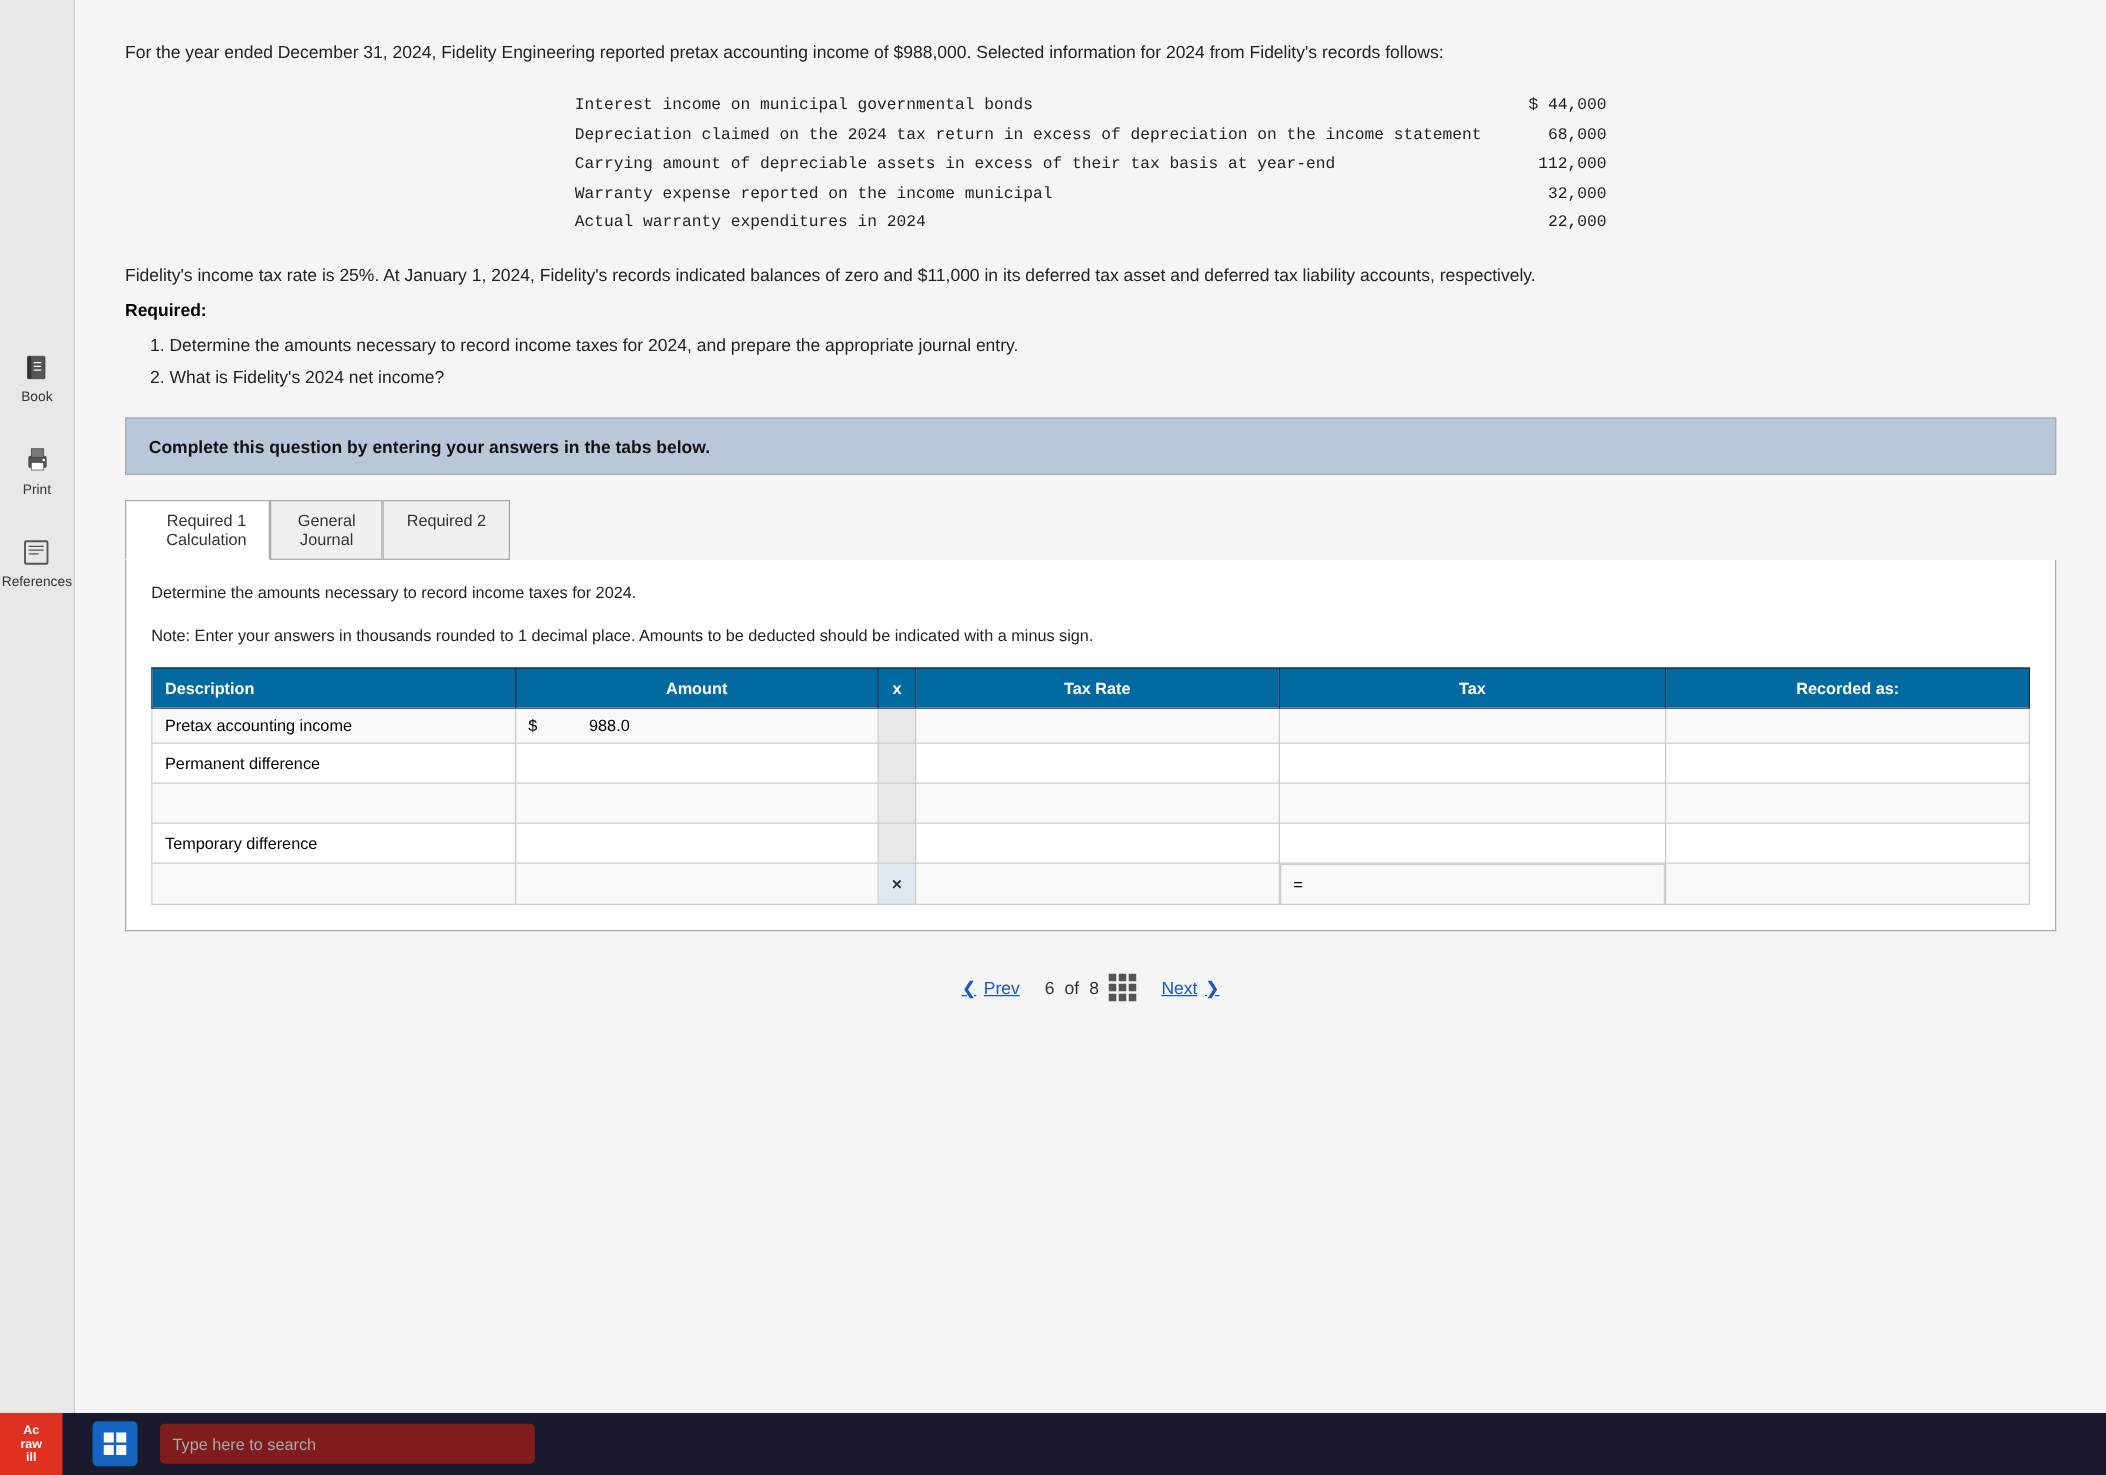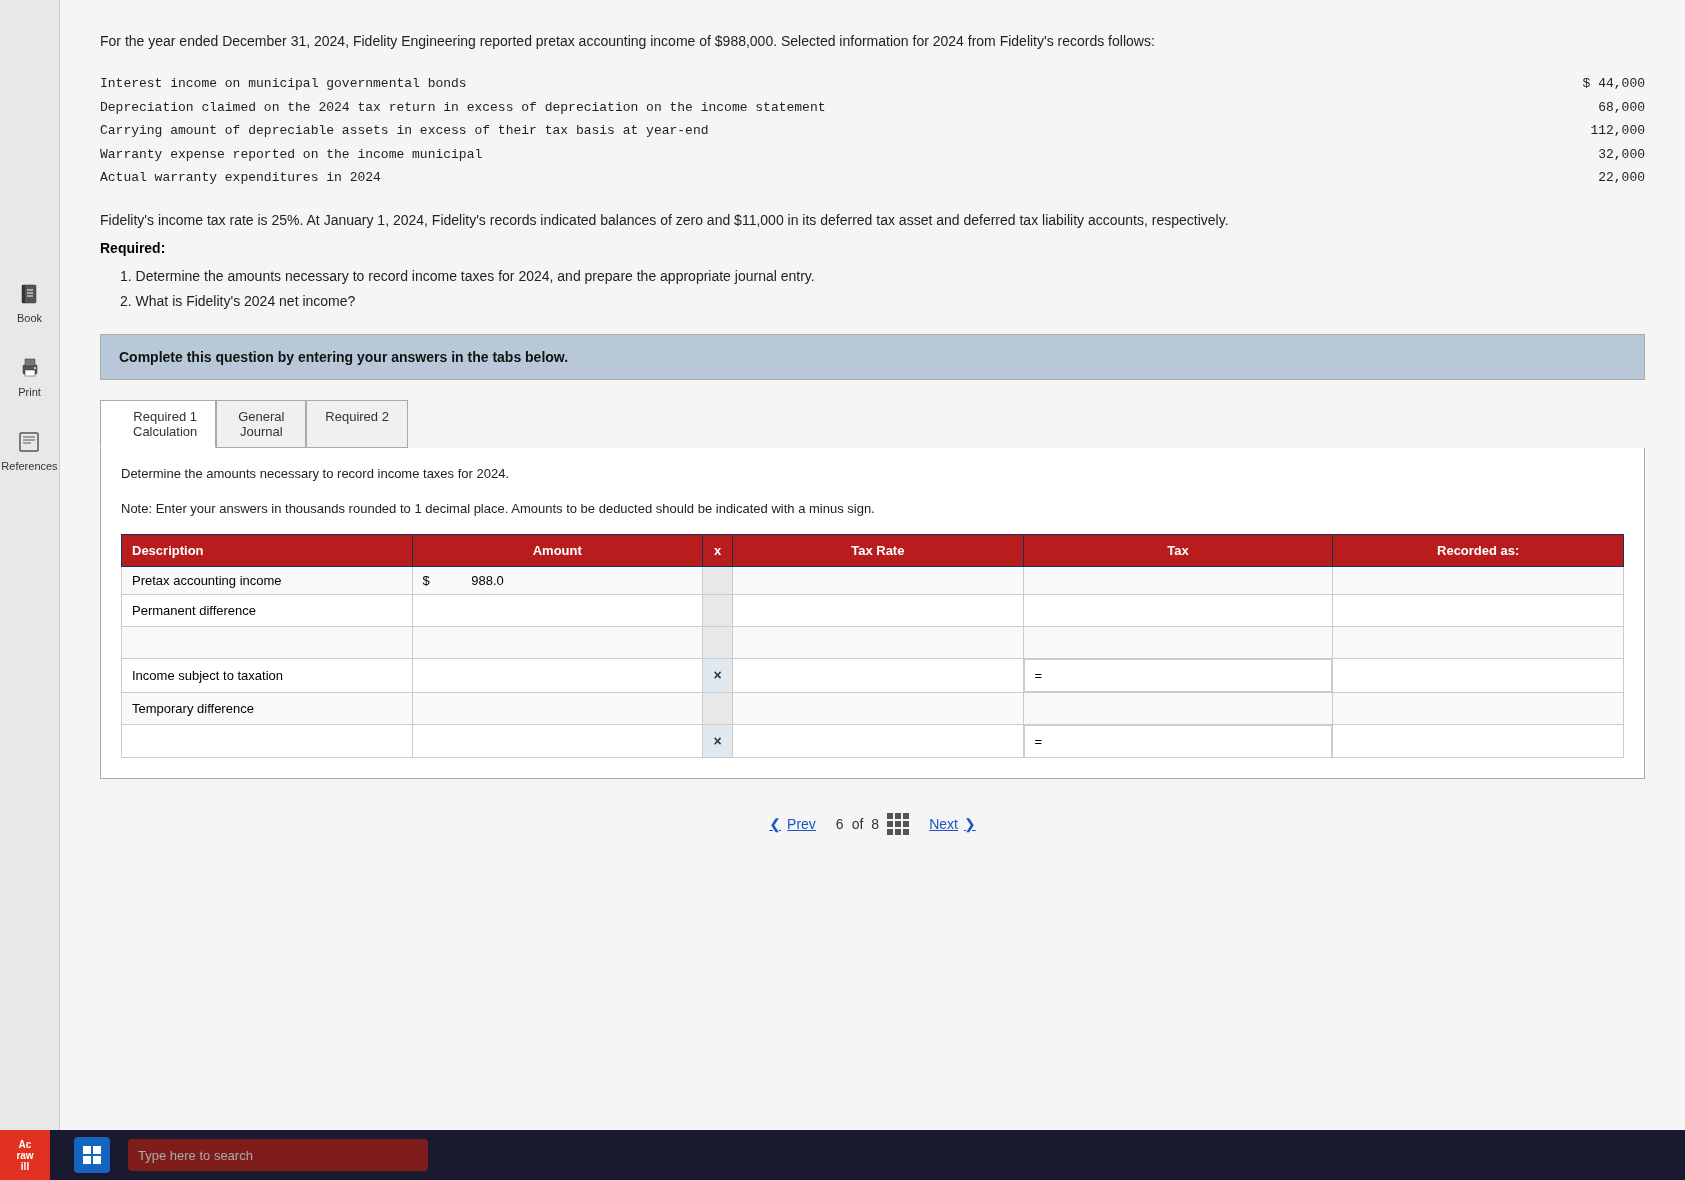--- a/index.html
+++ b/index.html
@@ -53,21 +53,21 @@
 
     .problem-text {
       font-size: 14px;
       color: #222;
       line-height: 1.6;
       margin-bottom: 20px;
     }
 
     .data-table-wrapper {
       display: flex;
-      justify-content: space-between;
+      justify-content: center;
       margin: 16px 0 20px 0;
     }
     .data-items {
       font-size: 13px;
       font-family: 'Courier New', monospace;
       color: #222;
       line-height: 1.8;
     }
     .data-values {
       font-family: 'Courier New', monospace;
@@ -146,21 +146,21 @@
       margin-bottom: 14px;
     }
 
     
     .calc-table {
       width: 100%;
       border-collapse: collapse;
       font-size: 13px;
     }
     .calc-table thead tr th {
-      background: #b91c1c;
+      background: #0369a1;
       color: white;
       padding: 8px 10px;
       text-align: center;
       font-weight: bold;
       border: 1px solid #1a3050;
     }
     .calc-table thead tr th:first-child {
       text-align: left;
     }
     .calc-table tbody tr td {
@@ -436,37 +436,20 @@
           <td></td>
           <td>
             <input class="input-cell" type="text" style="">
           </td>
           <td style="background:#e8e8e8;"></td>
           <td></td>
           <td></td>
           <td></td>
         </tr>
 
-        <tr>
-          <td>Income subject to taxation</td>
-          <td>
-            <input class="input-cell" type="text" style="">
-          </td>
-          <td class="op-cell">×</td>
-          <td>
-            <input class="input-cell" type="text" style="">
-          </td>
-          <td style="display:flex; align-items:center; gap:4px;">
-            <span>=</span>
-            <input class="input-cell" type="text" style="flex: 1 1 0%;">
-          </td>
-          <td>
-            <input class="input-cell" type="text" style="">
-          </td>
-        </tr>
 
         <tr>
           <td>Temporary difference</td>
           <td>
             <input class="input-cell" type="text" style="">
           </td>
           <td style="background:#e8e8e8;"></td>
           <td></td>
           <td></td>
           <td></td>

